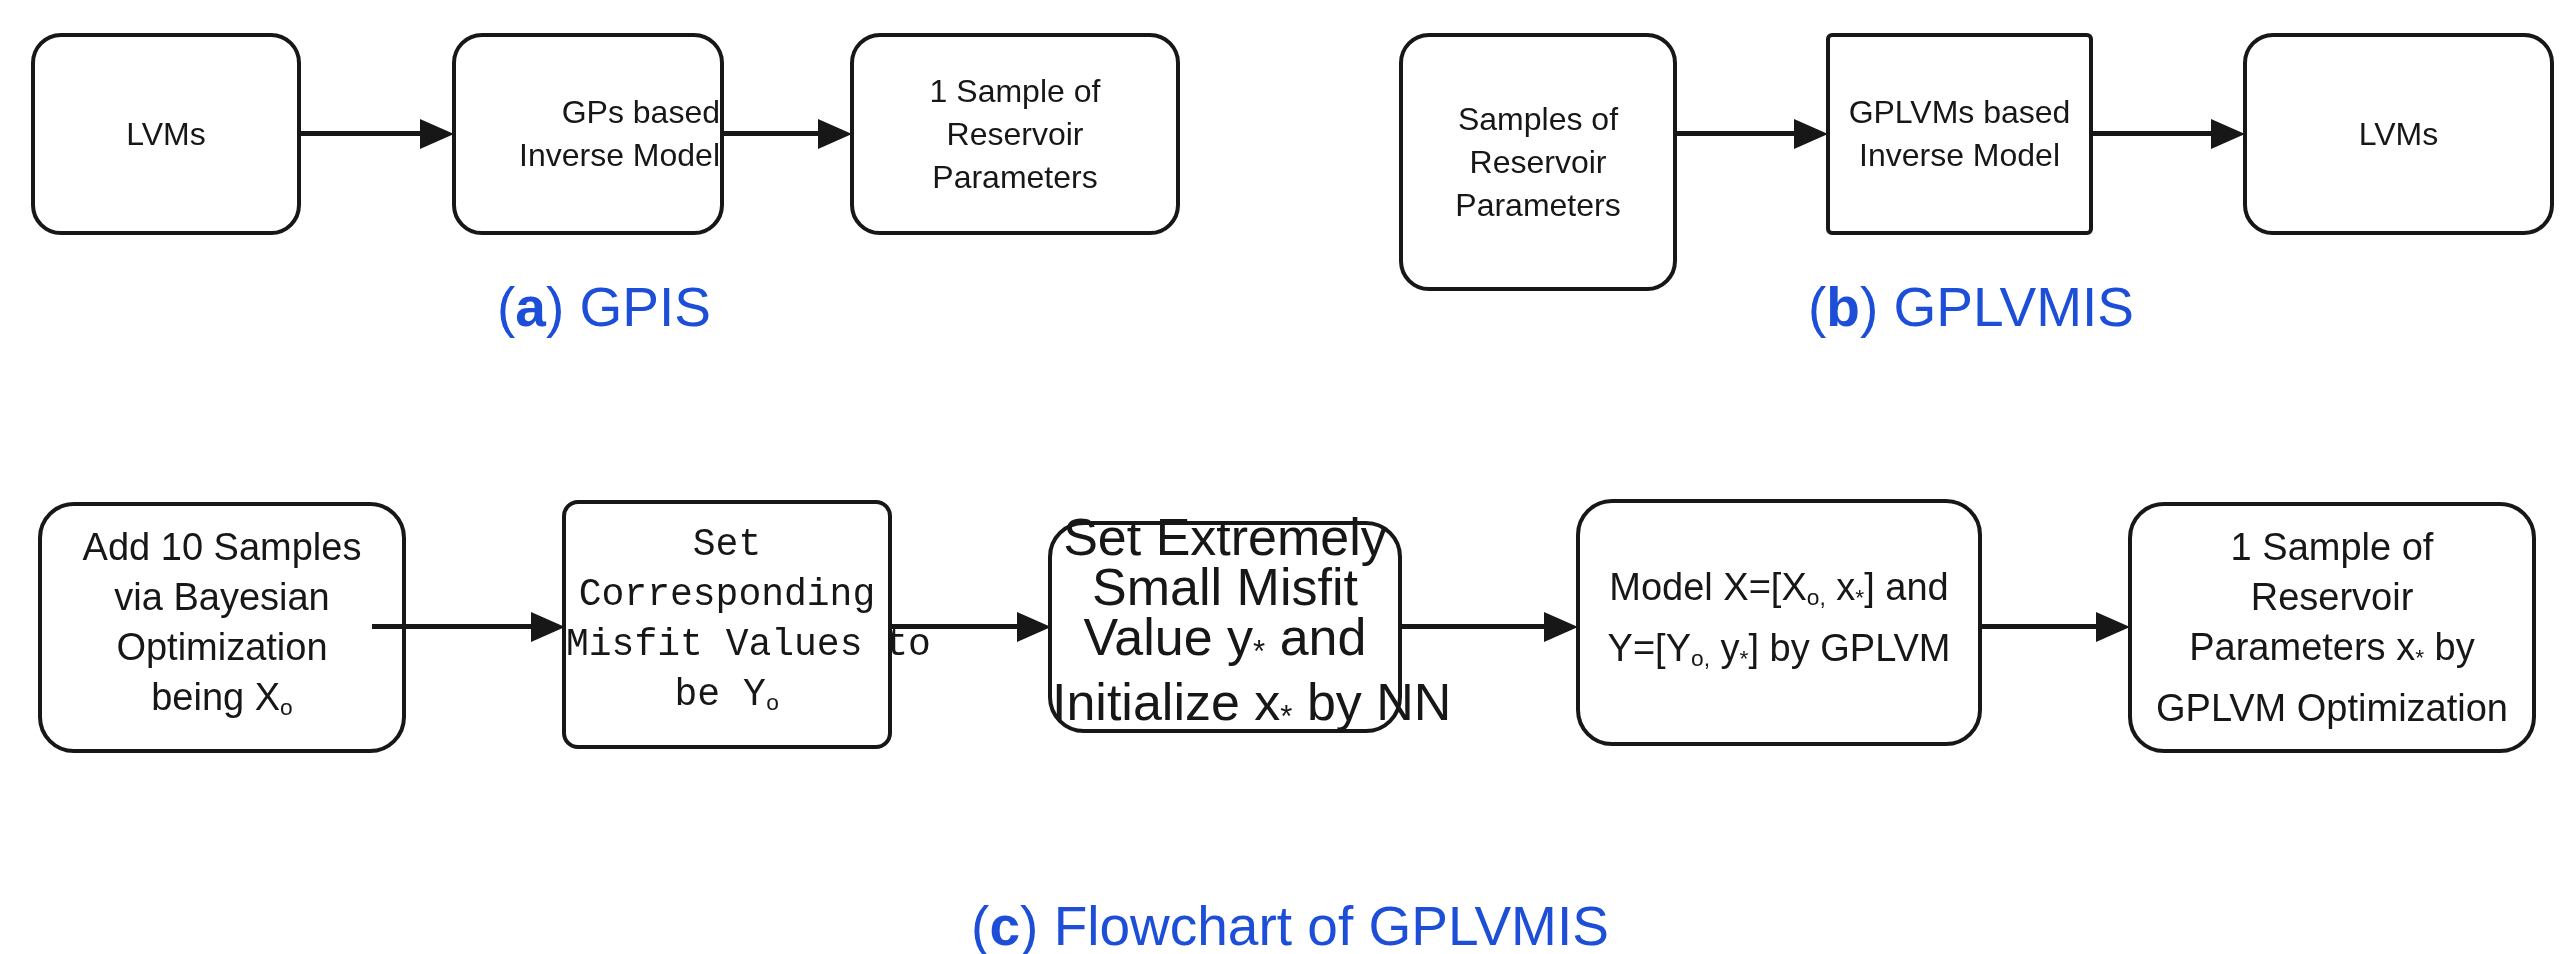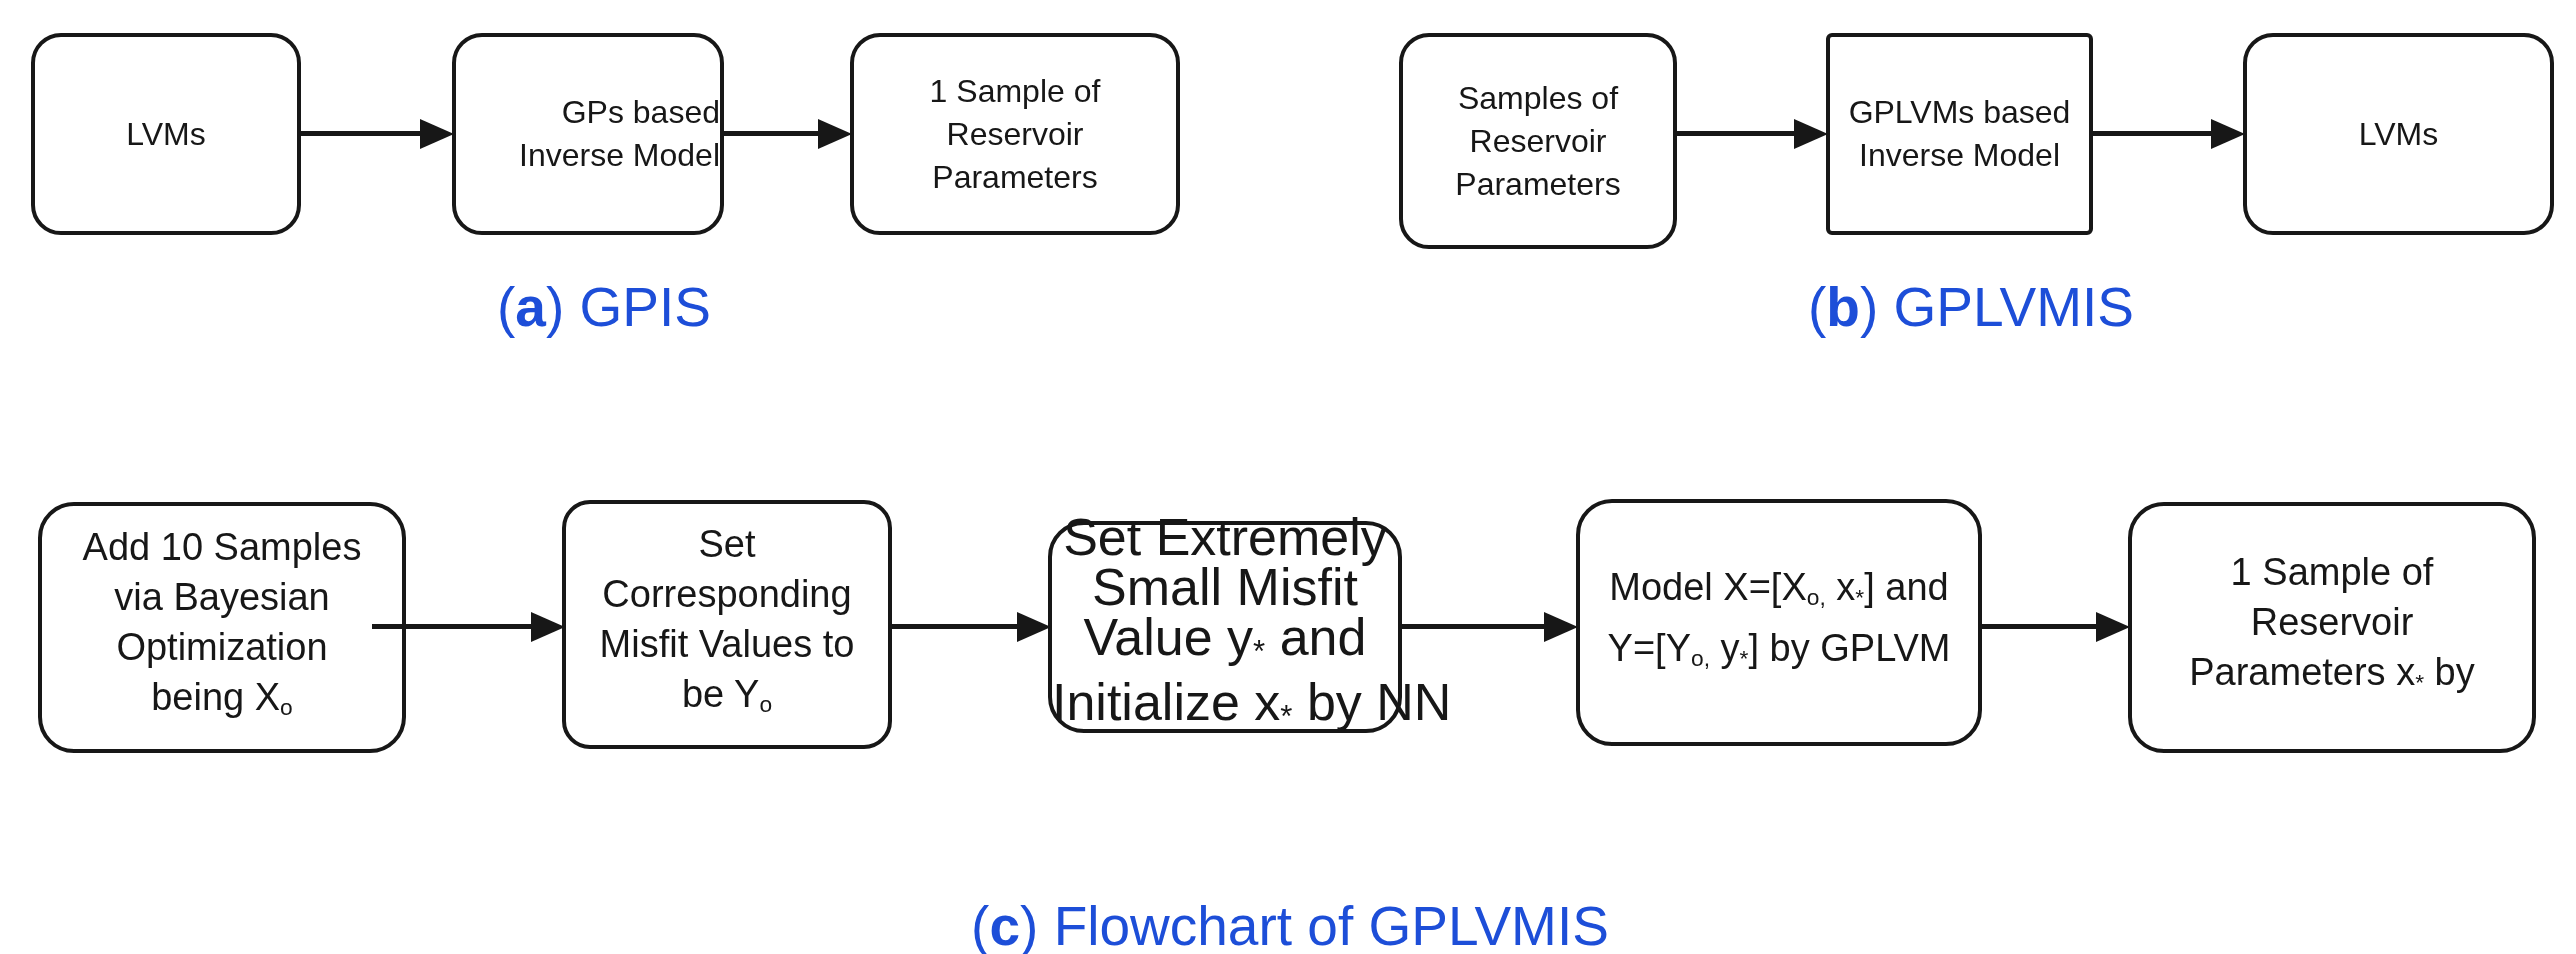--- a/index.html
+++ b/index.html
@@ -82,21 +82,21 @@
           <div class="line"><span>Reservoir</span></div>
           <div class="line"><span>Parameters</span></div>
         </div>
       </div>
       <div class="flow-arrow" style="left: 721px; top: 118px; width: 131px;">
         <div class="shaft"></div>
         <div class="head"></div>
       </div>
     </div>
   <div class="panel" id="panel-b">
-      <div class="flow-box" style="left: 1399px; top: 33px; width: 278px; height: 216px; border-radius: 30px; font-size: 32px; line-height: 43px;">
+      <div class="flow-box" style="left: 1399px; top: 33px; width: 278px; height: 258px; border-radius: 30px; font-size: 32px; line-height: 43px;">
         <div class="box-label">
           <div class="line"><span>Samples of</span></div>
           <div class="line"><span>Reservoir</span></div>
           <div class="line"><span>Parameters</span></div>
         </div>
       </div>
       <div class="flow-box" style="left: 1826px; top: 33px; width: 267px; height: 202px; border-radius: 6px; font-size: 32px; line-height: 43px;">
         <div class="box-label">
           <div class="line"><span>GPLVMs based</span></div>
           <div class="line"><span>Inverse Model</span></div>
@@ -118,21 +118,21 @@
     </div>
   <div class="panel" id="panel-c">
       <div class="flow-box" style="left: 38px; top: 502px; width: 368px; height: 251px; border-radius: 36px; font-size: 38px; line-height: 50px;">
         <div class="box-label">
           <div class="line"><span>Add 10 Samples</span></div>
           <div class="line"><span>via Bayesian</span></div>
           <div class="line"><span>Optimization</span></div>
           <div class="line"><span>being X</span><span class="sub">o</span></div>
         </div>
       </div>
-      <div class="flow-box" style="left: 562px; top: 500px; width: 330px; height: 249px; border-radius: 28px; font-size: 38px; line-height: 50px;">
+      <div class="flow-box" style="left: 562px; top: 500px; width: 330px; height: 249px; border-radius: 16px; font-size: 38px; line-height: 50px; font-family: Liberation Mono, monospace;">
         <div class="box-label">
           <div class="line"><span>Set</span></div>
           <div class="line"><span>Corresponding</span></div>
           <div class="line"><span>Misfit Values to</span></div>
           <div class="line"><span>be Y</span><span class="sub">o</span></div>
         </div>
       </div>
       <div class="flow-arrow" style="left: 372px; top: 611px; width: 193px;">
         <div class="shaft"></div>
         <div class="head"></div>
@@ -157,20 +157,21 @@
       </div>
       <div class="flow-arrow" style="left: 1399px; top: 611px; width: 179px;">
         <div class="shaft"></div>
         <div class="head"></div>
       </div>
       <div class="flow-box" style="left: 2128px; top: 502px; width: 408px; height: 251px; border-radius: 36px; font-size: 38px; line-height: 50px;">
         <div class="box-label">
           <div class="line"><span>1 Sample of</span></div>
           <div class="line"><span>Reservoir</span></div>
           <div class="line"><span>Parameters x</span><span class="sub">*</span><span> by</span></div>
+          <div class="line"><span>GPLVM Optimization</span></div>
         </div>
       </div>
       <div class="flow-arrow" style="left: 1979px; top: 611px; width: 151px;">
         <div class="shaft"></div>
         <div class="head"></div>
       </div>
     </div>
 
   <div class="caption caption-a">
     <span>(</span><span class="cap-letter">a</span><span>) </span><span>GPIS</span>

